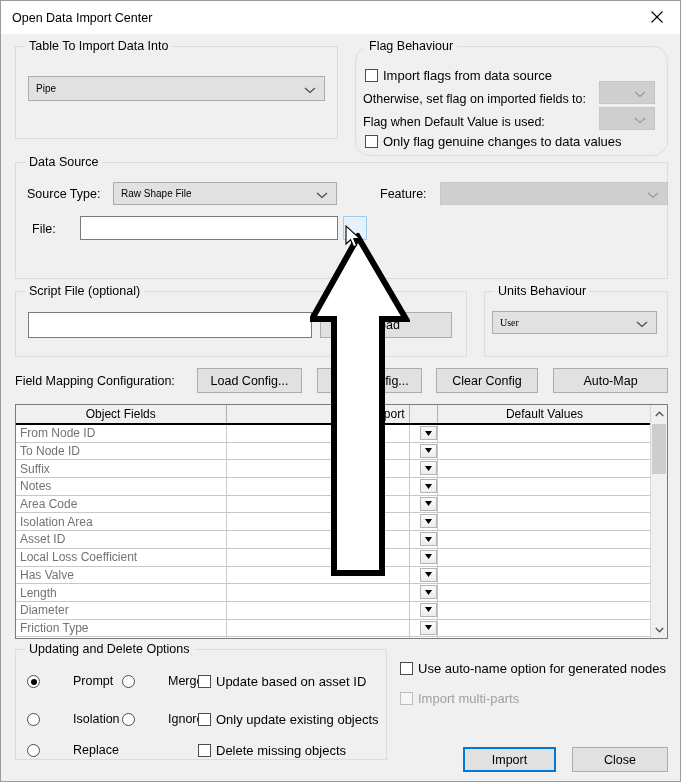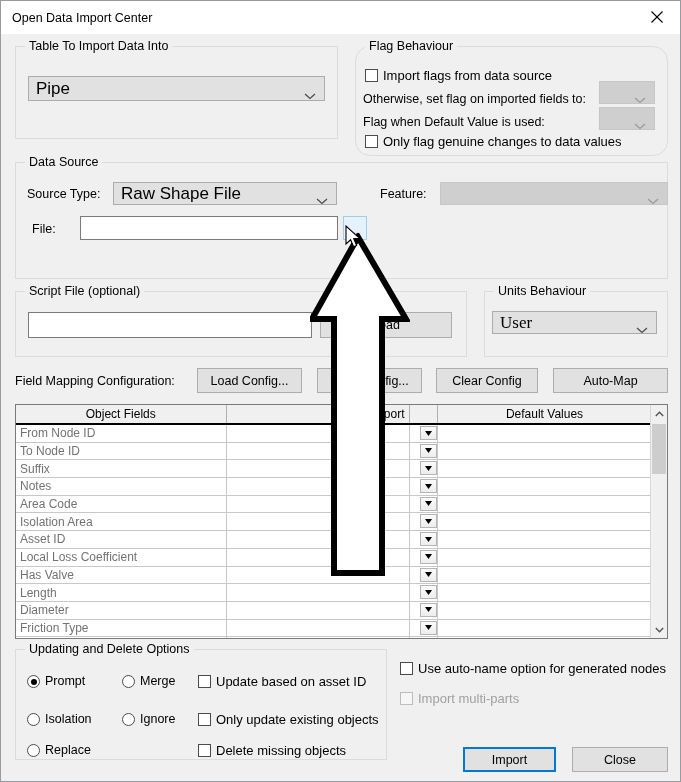--- a/index.html
+++ b/index.html
@@ -62,21 +62,21 @@
   }
 
   
   .combo {
     position: absolute;
     box-sizing: border-box;
     background: #e1e1e1;
     border: 1px solid #acacac;
     display: flex;
     align-items: center;
-    font-size: 17px;
+    font-size: 10px;
     color: #000;
     padding-left: 7px;
     cursor: default;
   }
   .combo .caret {
     position: absolute;
     right: 8px; top: 50%;
     transform: translateY(-50%);
     width: 12px; height: 8px;
   }
@@ -152,20 +152,21 @@
   .chk.disabled .box { border-color: #bdbdbd; background:#f6f6f6; }
 
   .rad {
     position: absolute;
     display: flex;
     align-items: flex-end;
     font-size: 12.5px;
     color: #000;
     white-space: nowrap;
     cursor: default;
+    gap: 28px;
   }
   .rad .circ {
     width: 13px; height: 13px;
     border: 1px solid #4c4c4c;
     border-radius: 50%;
     background: #fff;
     box-sizing: border-box;
     margin-right: 5px;
     flex: 0 0 auto;
     position: relative;

